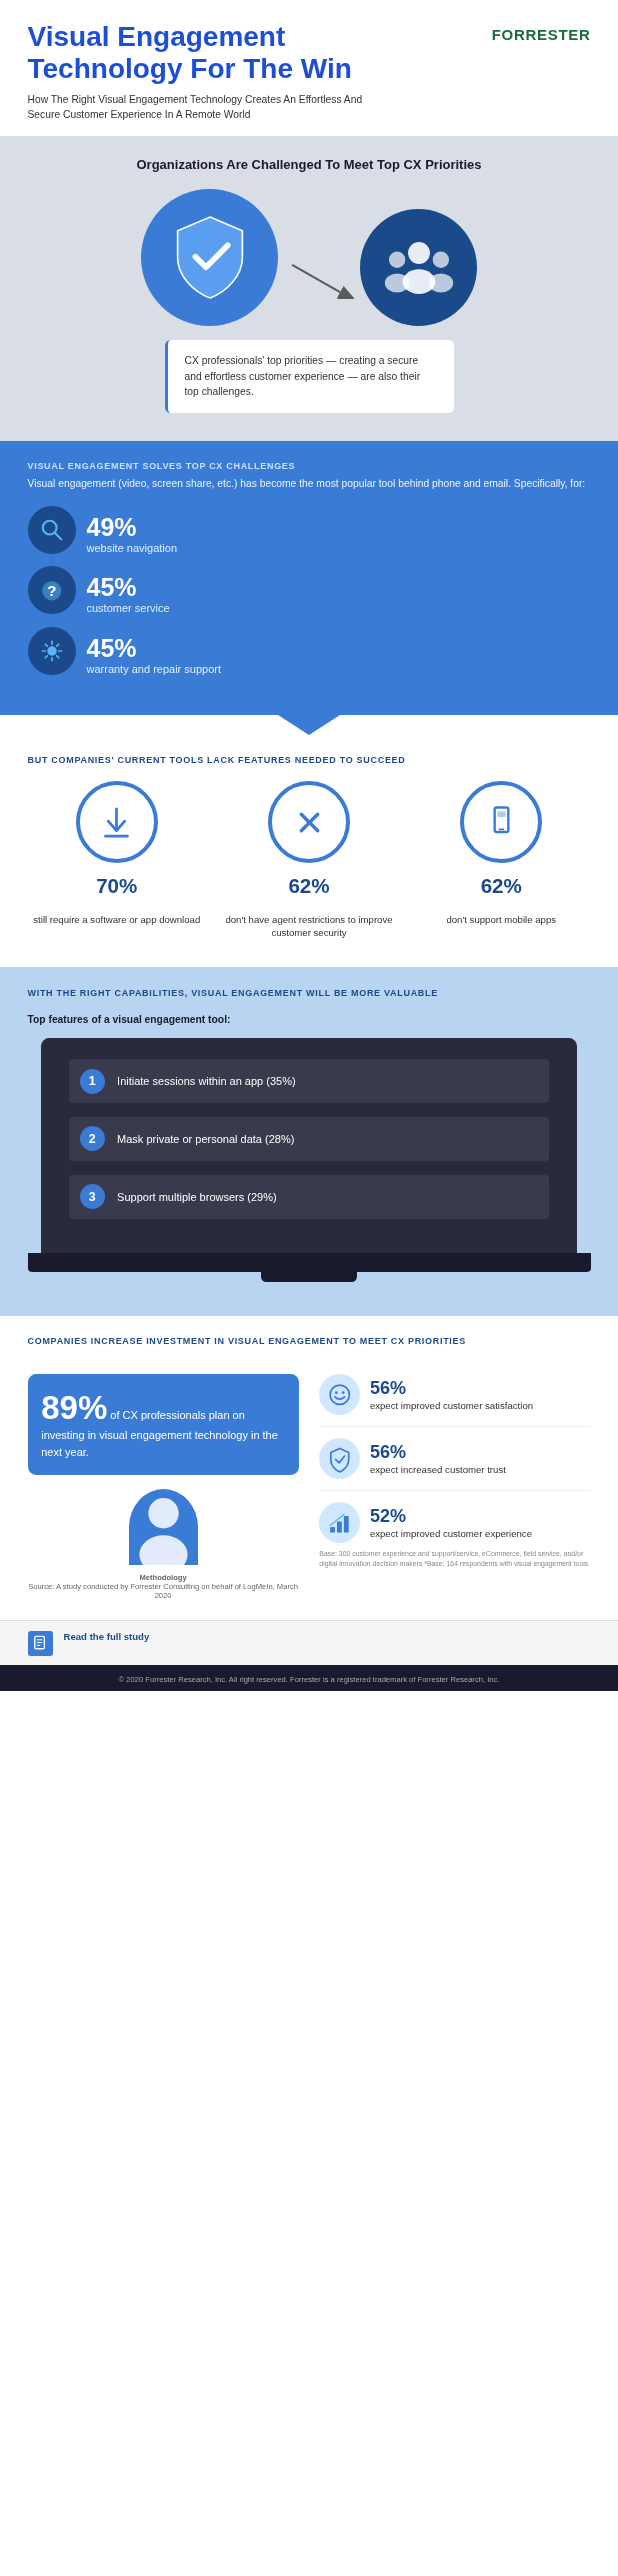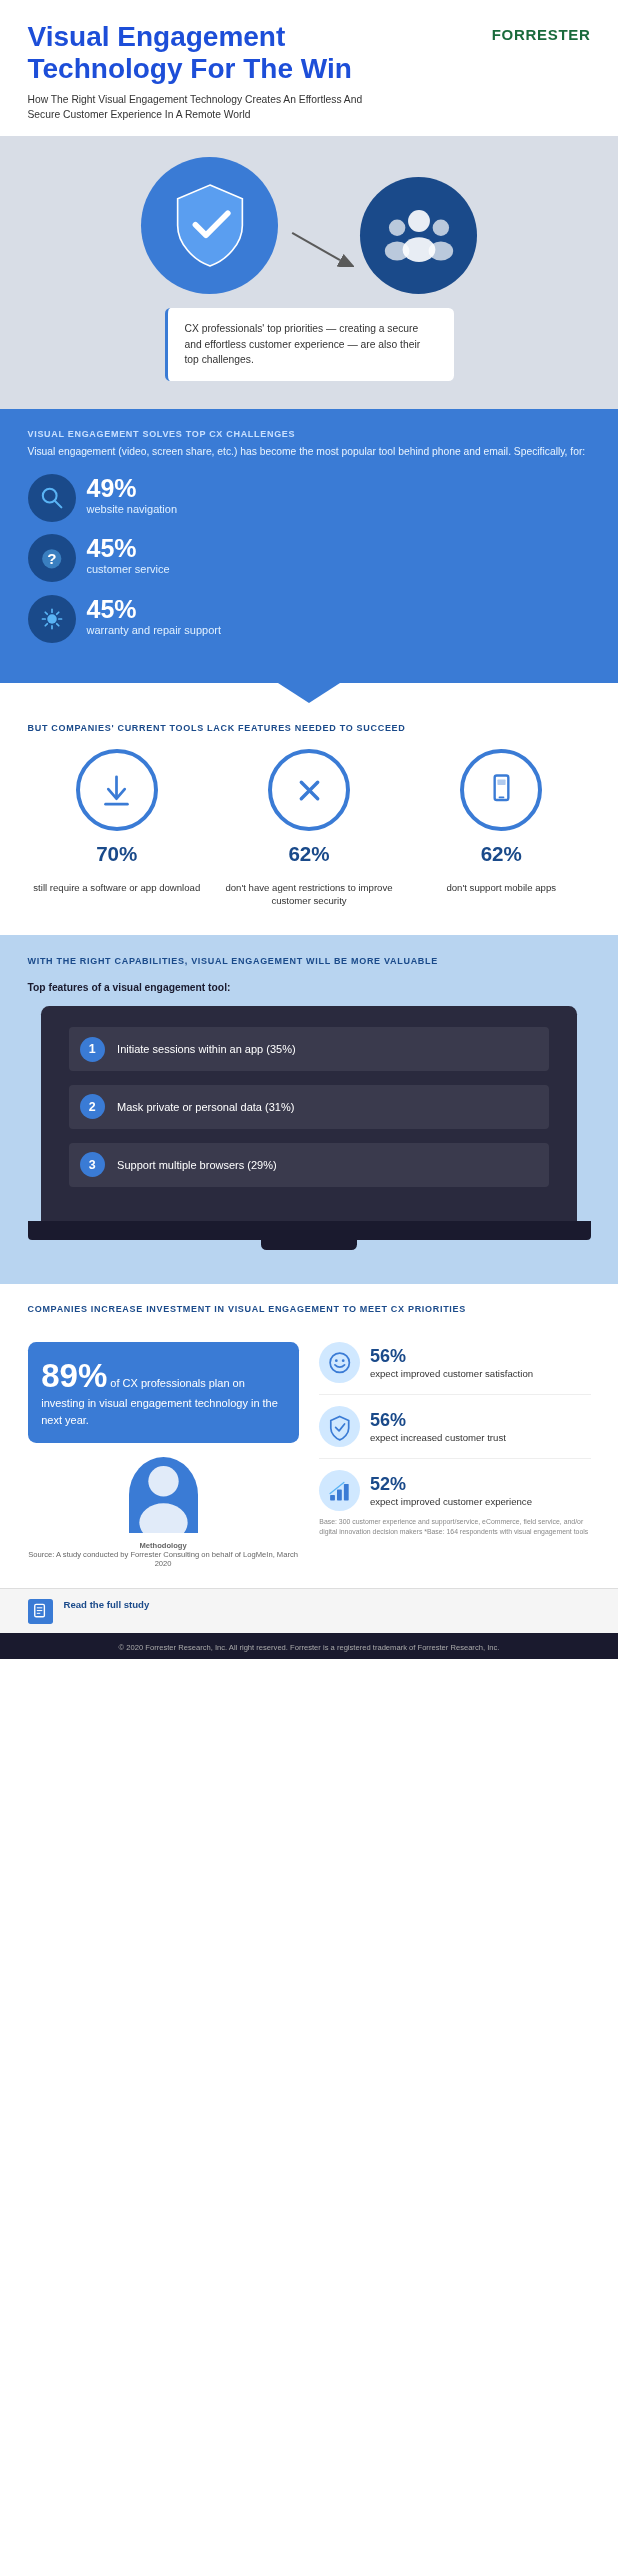--- a/index.html
+++ b/index.html
@@ -122,21 +122,21 @@
       margin-bottom: 4.1px;
     }
     .section-blue p {
       font-size: 9.6px;
       color: #e0f0ff;
       margin-bottom: 12.4px;
       line-height: 1.5;
     }
     .stat-row {
       display: flex;
-      align-items: flex-start;
+      align-items: flex-end;
       margin-bottom: 12.4px;
       gap: 11px;
     }
     .stat-icon-circle {
       width: 48px;
       height: 48px;
       background: #1a4a8a;
       border-radius: 50%;
       display: flex;
       align-items: center;
@@ -408,20 +408,21 @@
       <span>Technology For The Win</span>
     </h1>
     <p>How The Right Visual Engagement Technology Creates An Effortless And Secure Customer Experience In A Remote World</p>
   </div>
   <div class="forrester-logo">
     <span>FORRESTER</span>
   </div>
 </div>
 
 <div class="section-gray">
+  <h2>Organizations Are Challenged To Meet Top CX Priorities</h2>
   <div class="icons-row">
 
     <div class="shield-icon-wrap">
       <svg class="shield-svg" viewBox="0 0 100 110" fill="none" xmlns="http://www.w3.org/2000/svg">
         <path d="M50 5 L90 22 L90 55 C90 78 70 98 50 105 C30 98 10 78 10 55 L10 22 Z" fill="#5a9ef0" stroke="#fff" stroke-width="2"></path>
         <path d="M32 54 L45 67 L72 40" stroke="#fff" stroke-width="7" stroke-linecap="round" stroke-linejoin="round" fill="none"></path>
       </svg>
     </div>
 
     <div class="arrow-wrap">
@@ -557,21 +558,21 @@
   <br>
   <p style="font-size:10.3px; color:#1a1a2e; font-weight:bold; margin-bottom:13.7px;">Top features of a visual engagement tool:</p>
 
   <div class="laptop-wrap">
     <div class="laptop-screen-item">
       <div class="num-badge">1</div>
       <span class="item-text">Initiate sessions within an app (35%)</span>
     </div>
     <div class="laptop-screen-item">
       <div class="num-badge">2</div>
-      <span class="item-text">Mask private or personal data (31%)</span>
+      <span class="item-text">Mask private or personal data (28%)</span>
     </div>
     <div class="laptop-screen-item">
       <div class="num-badge">3</div>
       <span class="item-text">Support multiple browsers (29%)</span>
     </div>
   </div>
   <div class="laptop-base"></div>
   <div class="laptop-stand"></div>
 </div>
 

